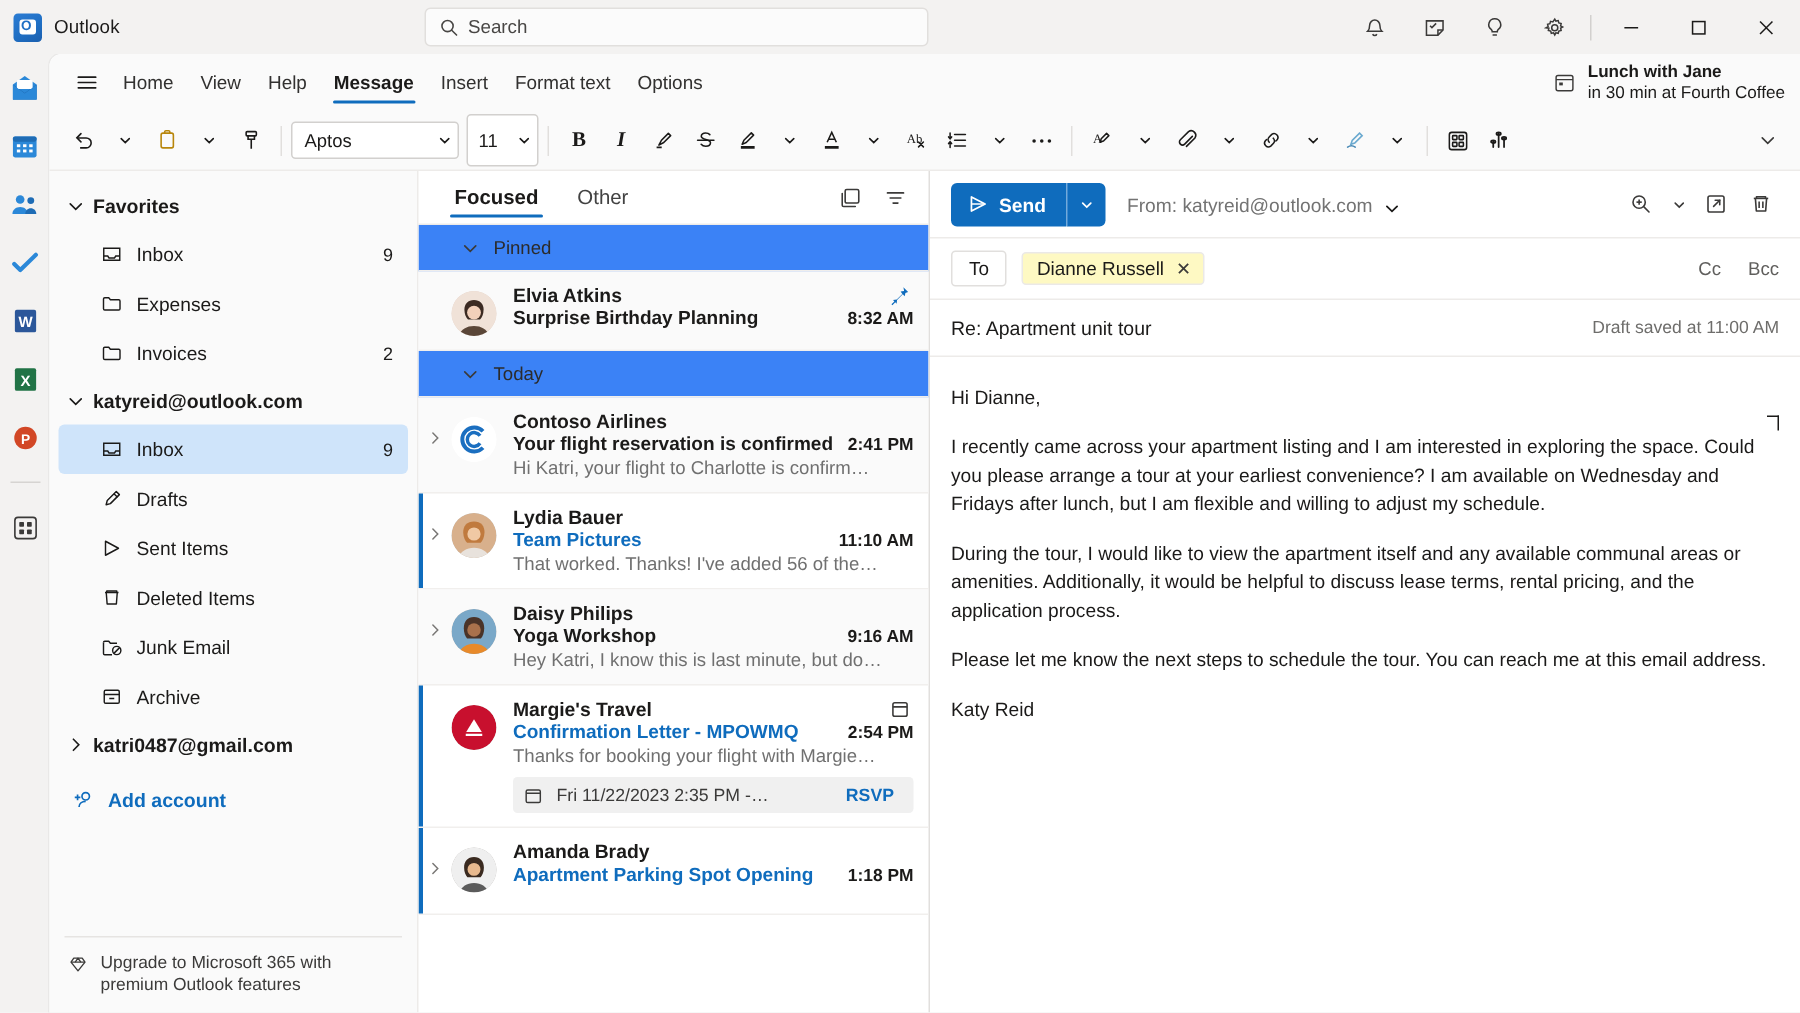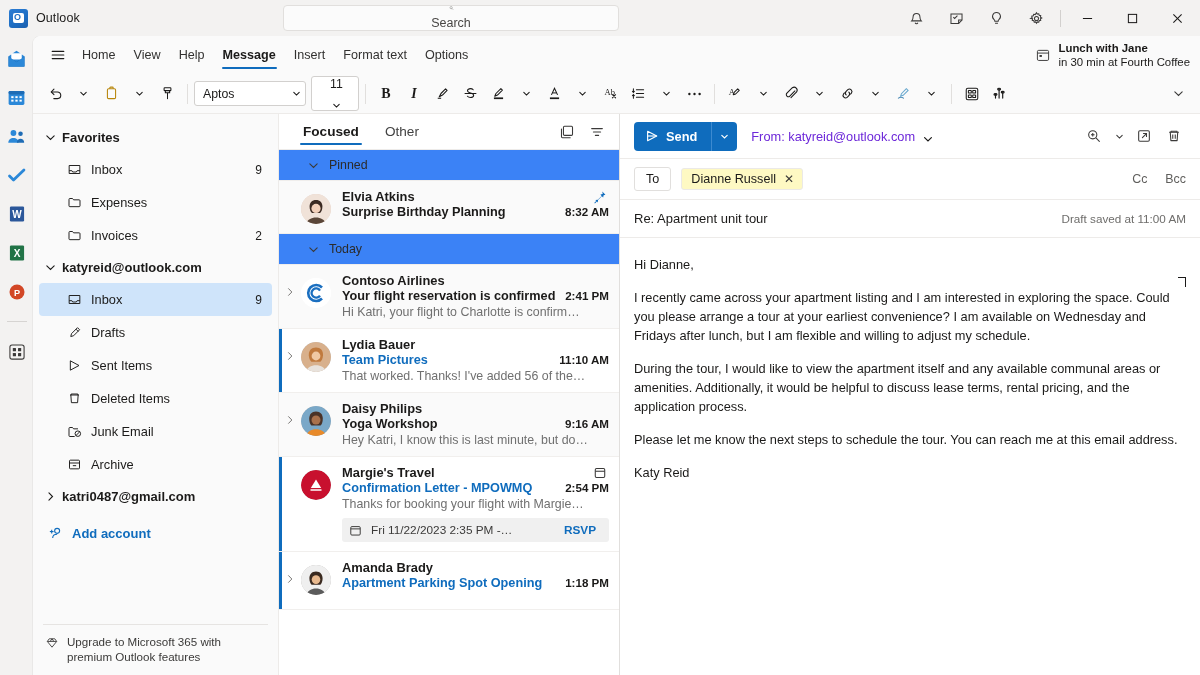--- a/index.html
+++ b/index.html
@@ -32,21 +32,21 @@
   }
   .ol-logo::before {
     content:"O"; position:absolute; left:5.5px; top:3px; z-index:2;
     font: 700 9px "Liberation Sans", sans-serif; color:#1f6fc4;
   }
   .tb-appname { font-size: 12.5px; color: #1b1a19; letter-spacing: .1px; }
   .tb-search {
     position: absolute; left: 283px; width: 336px; height: 26px;
     background: #fbfbfb; border: 1px solid #e1dfdd; border-radius: 4px;
     display: flex; align-items: center; gap: 6px; padding: 0 9px;
-    font-size: 12.5px; color: #484644; cursor: text; flex-direction: column;
+    font-size: 12.5px; color: #484644; cursor: text;
   }
   .tb-right { margin-left: auto; display: flex; align-items: center; height: 100%; }
   .tb-icon {
     width: 40px; height: 36px; display: flex; align-items: center; justify-content: center;
     color: #3b3a39; cursor: default;
   }
   .tb-sep { width: 1px; height: 17px; background: #d2d0ce; margin: 0 4px; }
   .win-btn {
     width: 45px; height: 36px; display: flex; align-items: center; justify-content: center;
     color: #1b1a19;
@@ -108,21 +108,21 @@
   .rb-chev { width: 16px; }
   .rb-sep { width:1px; height:20px; background:#e1dfdd; margin: 0 6px; }
   .font-name {
     width: 112px; height: 25px; border:1px solid #d2d0ce; border-radius:3px; background:#fff;
     display:flex; align-items:center; justify-content:space-between; padding: 0 4px 0 8px;
     font-size: 12.3px; color:#1b1a19; margin-right: 5px;
   }
   .font-size {
     width: 48px; height: 35px; border:1px solid #d2d0ce; border-radius:3px; background:#fff;
     display:flex; align-items:center; justify-content:space-between; padding: 0 4px 0 7px;
-    font-size: 12.3px; color:#1b1a19;flex-direction:column;
+    font-size: 12.3px; color:#1b1a19;
   }
   .rb-b { font: 700 14px "Liberation Serif", serif; }
   .rb-i { font: italic 700 14px "Liberation Serif", serif; }
   .ribbon-expand { position:absolute; right: 8px; color:#3b3a39; }
 
   
   .content { flex: 1; display: flex; min-height: 0; }
 
   
   .folders {
@@ -227,21 +227,21 @@
   .send-btn {
     background: #0f6cbd; color:#fff; border:none; border-radius: 4px 0 0 4px;
     padding: 0 14px 0 11px; font: 700 12.8px "Liberation Sans", sans-serif;
     display:flex; align-items:center; gap:7px; cursor: pointer;
   }
   .send-split {
     background:#0f6cbd; color:#fff; border:none; border-left:1px solid #3d8ad0;
     border-radius: 0 4px 4px 0; width: 26px; display:flex; align-items:center; justify-content:center;
     cursor: pointer;
   }
-  .from-line { display:flex; align-items:flex-end; gap:8px; font-size: 12.8px; color:#6d28d9; }
+  .from-line { display:flex; align-items:flex-end; gap:8px; font-size: 12.8px; color:#737373; }
   .c-tb-right { margin-left:auto; display:flex; align-items:center; gap:2px; }
   .c-icon { width: 28px; height: 28px; display:flex; align-items:center; justify-content:center;
             border-radius:4px; color:#3b3a39; }
 
   .to-row {
     height: 41px; flex: 0 0 41px; display:flex; align-items:center;
     padding: 0 14px; border-bottom:1px solid #edebe9; gap: 10px;
   }
   .to-btn {
     border:1px solid #e1dfdd; border-radius:3px; background:#fff;

